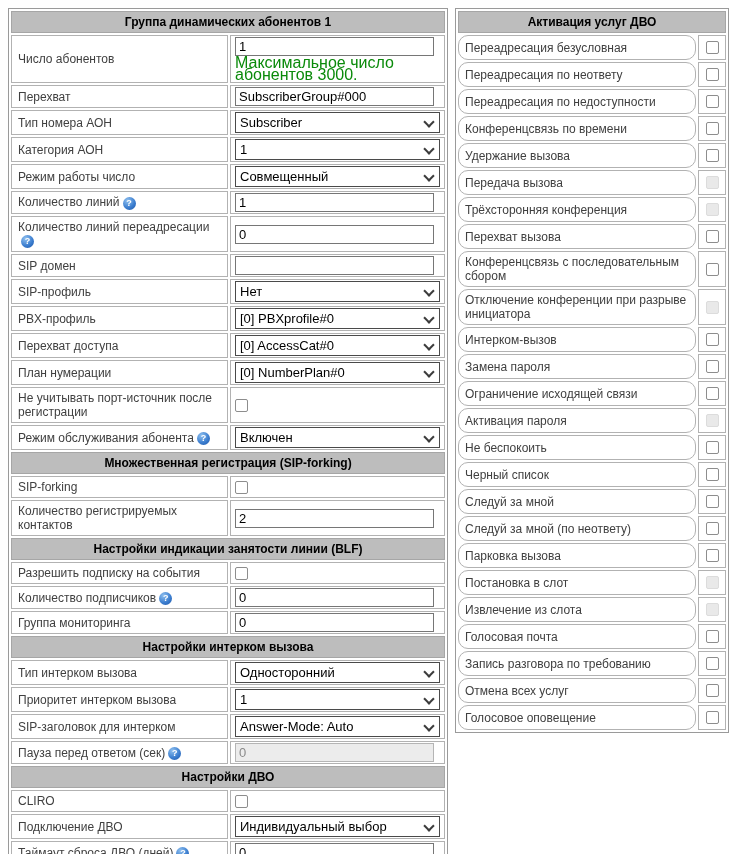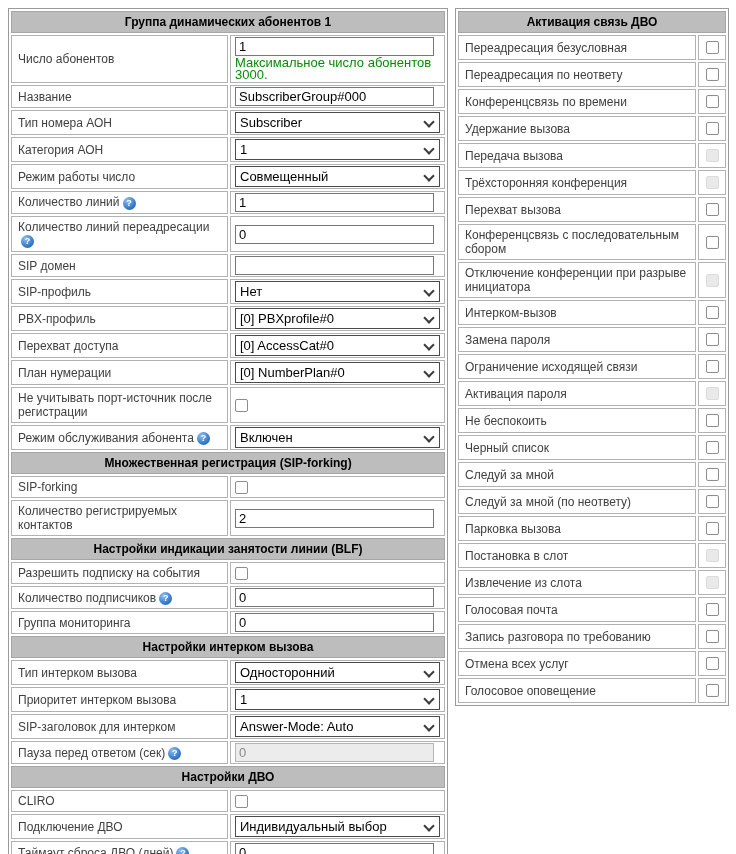--- a/index.html
+++ b/index.html
@@ -8,27 +8,27 @@
 
   table.cfg{border-collapse:separate;border-spacing:2px;border:1px solid #9a9a9a;background:#fff;}
   table.left-t{width:440px;}
   table.right-t{width:274px;}
   th.section{background:#bdbdbd;border:1px solid #a6a6a6;font-weight:bold;font-size:12px;
              text-align:center;padding:3px 2px;color:#000;}
   td{border:1px solid #b2b2b2;padding:1px 4px;vertical-align:middle;background:#fff;}
   td.lbl{text-align:left;padding:3px 6px;color:#404040;}
   .left-t td.lbl{width:218px;}
   .left-t td.ctl{text-align:left;}
-  .right-t td.lbl{height:17px;}
+  .right-t td.lbl{height:17px;border-radius:10px;}
   .right-t td.cbcell{width:18px;text-align:center;}
 
   input.txt{box-sizing:border-box;width:199px;height:19px;border:1px solid #767676;
             padding:1px 3px;font-family:"Liberation Sans",sans-serif;font-size:13px;background:#fff;}
   input.txt:disabled{background:#ececec;color:#8a8a8a;border-color:#b5b5b5;}
-  .hint{color:#0a8a0a;font-size:13px;margin-top:1px;line-height:12px;}
+  .hint{color:#0a8a0a;font-size:16px;margin-top:1px;line-height:12px;}
 
   .selwrap{position:relative;display:inline-block;}
   select.sel{box-sizing:border-box;-webkit-appearance:none;appearance:none;width:205px;height:21px;
              border:1px solid #4a4a4a;border-radius:0;background:#fff;padding:1px 22px 1px 4px;
              font-family:"Liberation Sans",sans-serif;font-size:13px;color:#000;}
   .chev{position:absolute;right:7px;top:50%;width:6px;height:6px;margin-top:-5px;
         border-right:2px solid #3c3c3c;border-bottom:2px solid #3c3c3c;
         transform:rotate(45deg);pointer-events:none;}
 
   input.cb{-webkit-appearance:none;appearance:none;width:13px;height:13px;margin:1px 0;
@@ -55,21 +55,21 @@
 
       <tr>
         <td class="lbl"><span>Число абонентов</span></td>
         <td class="ctl">
           <input type="text" class="txt" value="1" style="">
           <div class="hint">Максимальное число абонентов 3000.</div>
         </td>
       </tr>
 
       <tr>
-        <td class="lbl"><span>Название</span></td>
+        <td class="lbl"><span>Перехват</span></td>
         <td class="ctl"><input type="text" class="txt" value="SubscriberGroup#000" style=""></td>
       </tr>
 
       <tr>
         <td class="lbl"><span>Тип номера АОН</span></td>
         <td class="ctl"><span class="selwrap"><select class="sel"><option>Subscriber</option></select><span class="chev"></span></span></td>
       </tr>
 
       <tr>
         <td class="lbl"><span>Категория АОН</span></td>
@@ -204,34 +204,38 @@
 
     </tbody>
       </table>
 
   </div>
 
   <div>
     <table class="cfg right-t">
       <tbody>
         <tr>
-            <th class="section" colspan="2">Активация связь ДВО</th>
+            <th class="section" colspan="2">Активация услуг ДВО</th>
           </tr>
 
   <tr>
     <td class="lbl"><span>Переадресация безусловная</span></td>
     <td class="cbcell"><input type="checkbox" class="cb" style=""></td>
   </tr>
 
 
   <tr>
     <td class="lbl"><span>Переадресация по неответу</span></td>
     <td class="cbcell"><input type="checkbox" class="cb" style=""></td>
   </tr>
 
+  <tr>
+    <td class="lbl"><span>Переадресация по недоступности</span></td>
+    <td class="cbcell"><input type="checkbox" class="cb" style=""></td>
+  </tr>
 
   <tr>
     <td class="lbl"><span>Конференцсвязь по времени</span></td>
     <td class="cbcell"><input type="checkbox" class="cb" style=""></td>
   </tr>
 
   <tr>
     <td class="lbl"><span>Удержание вызова</span></td>
     <td class="cbcell"><input type="checkbox" class="cb" style=""></td>
   </tr>

